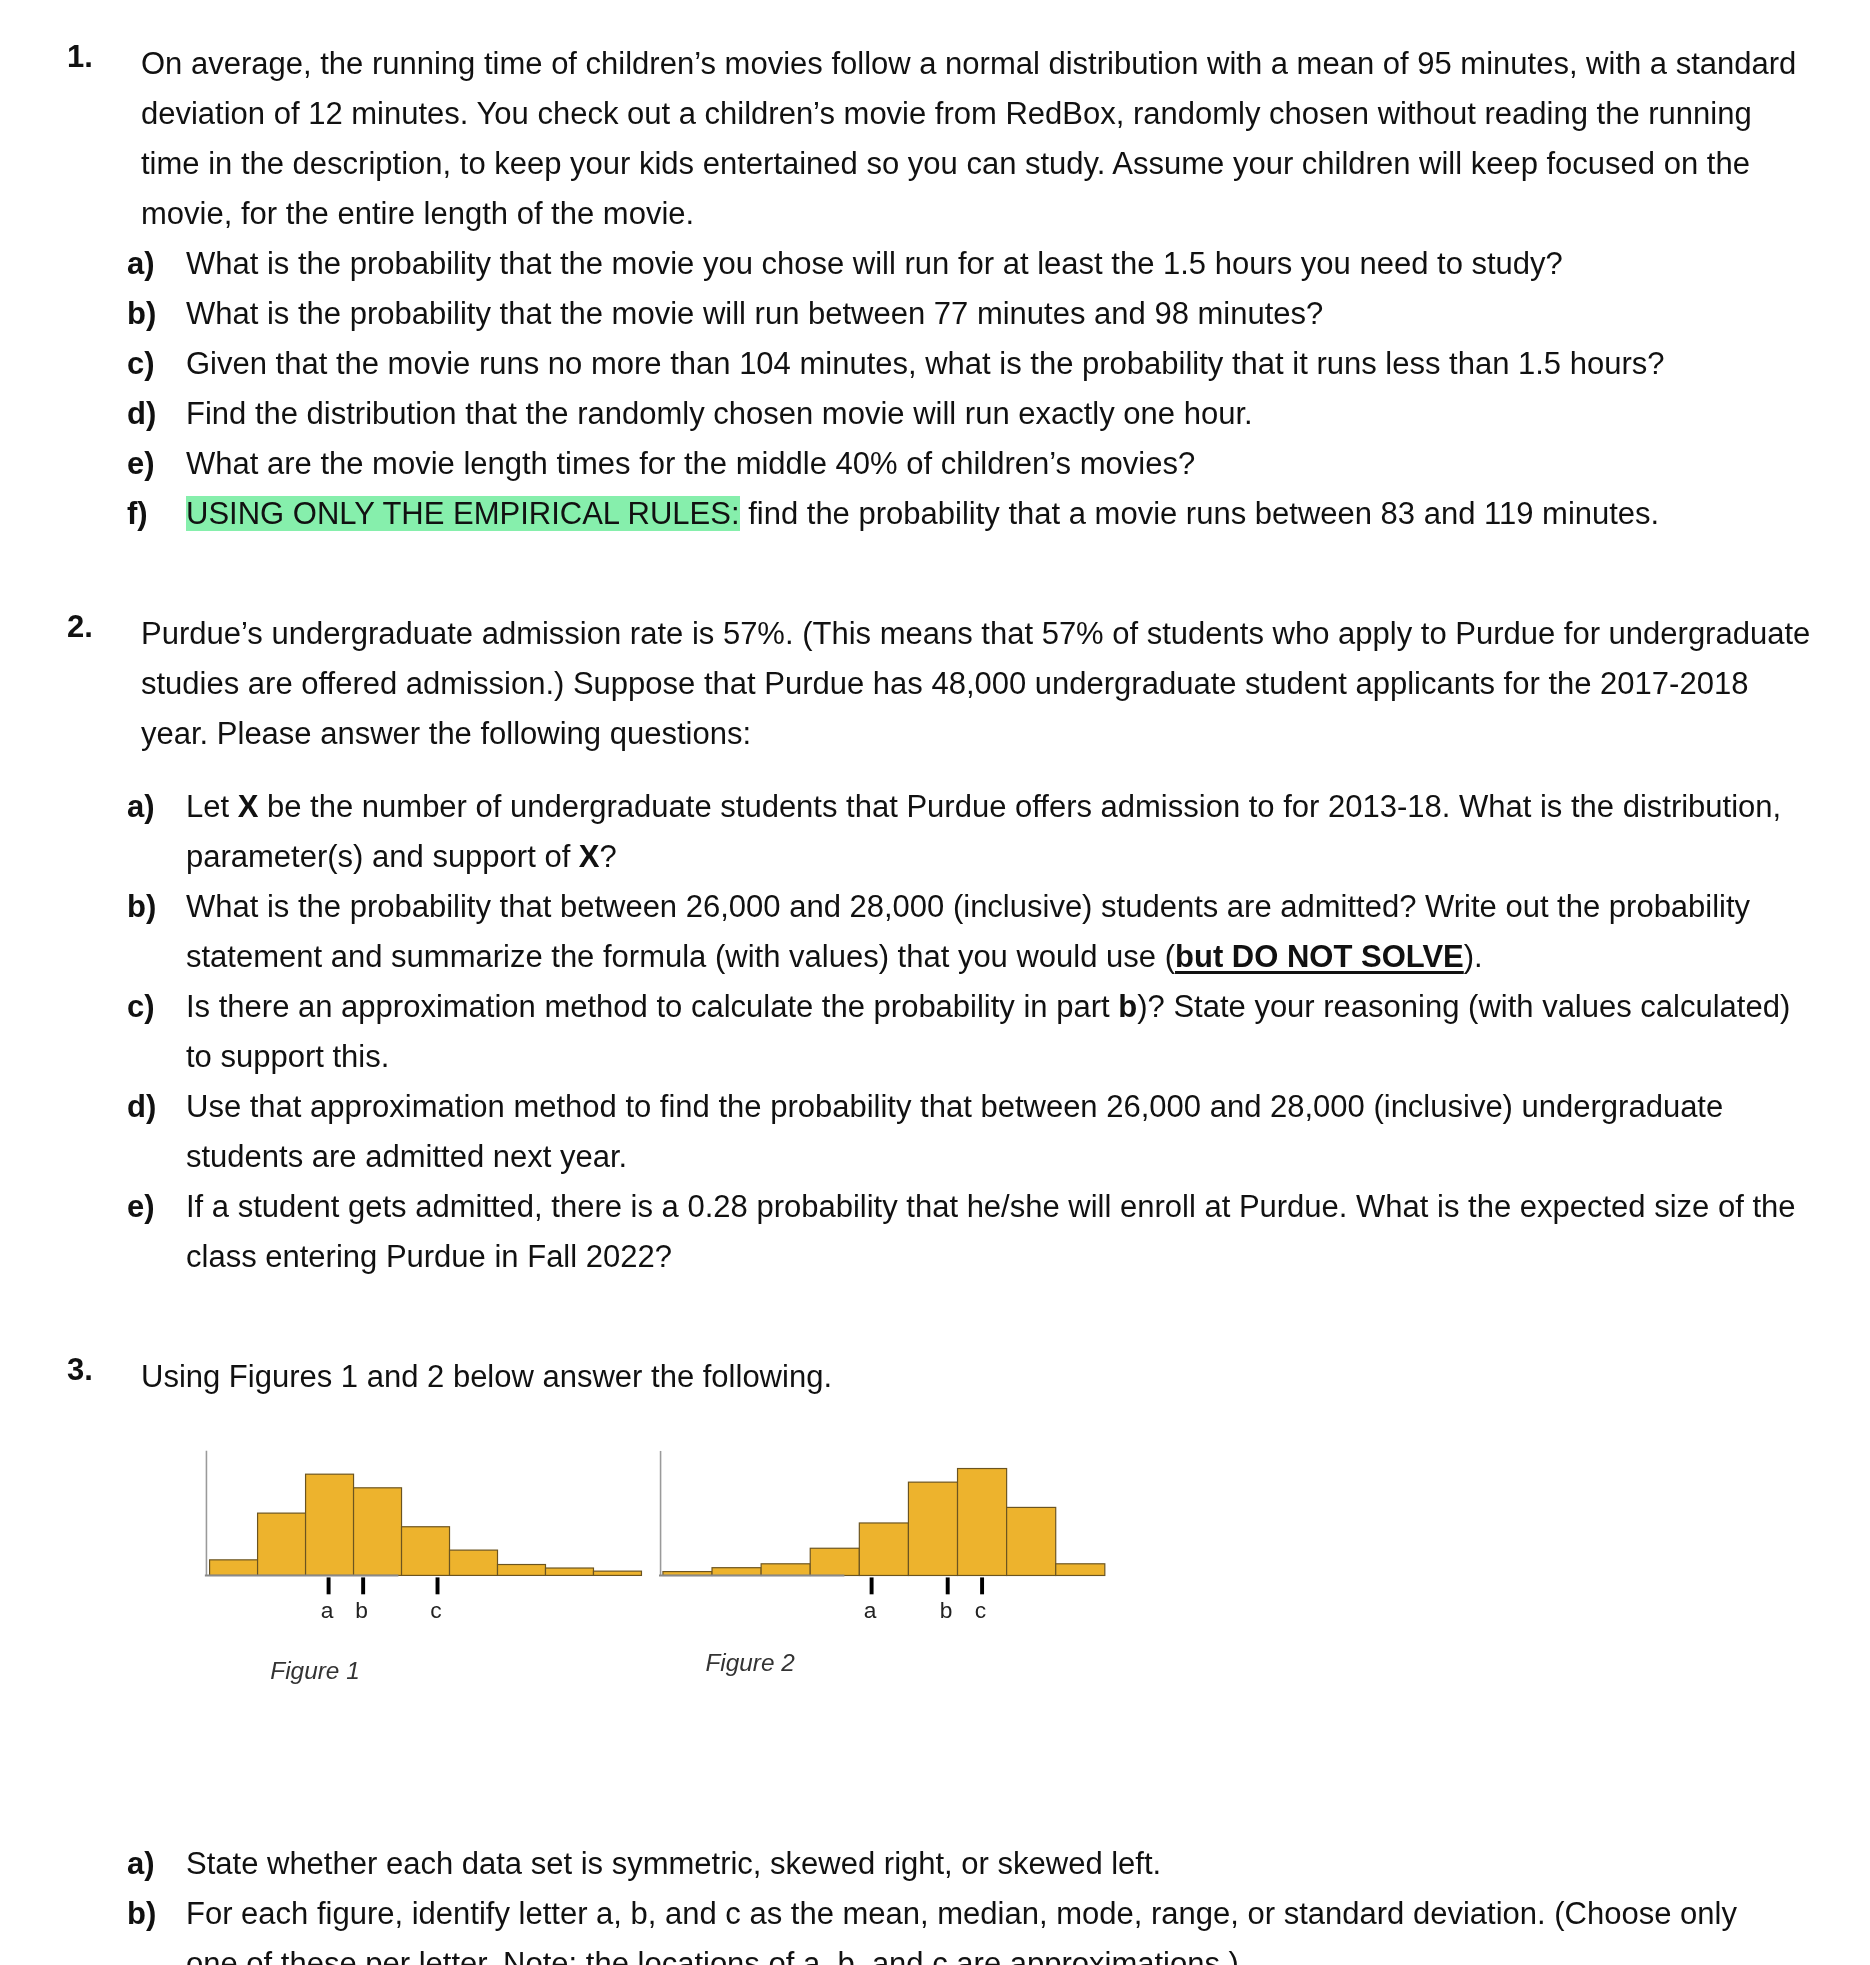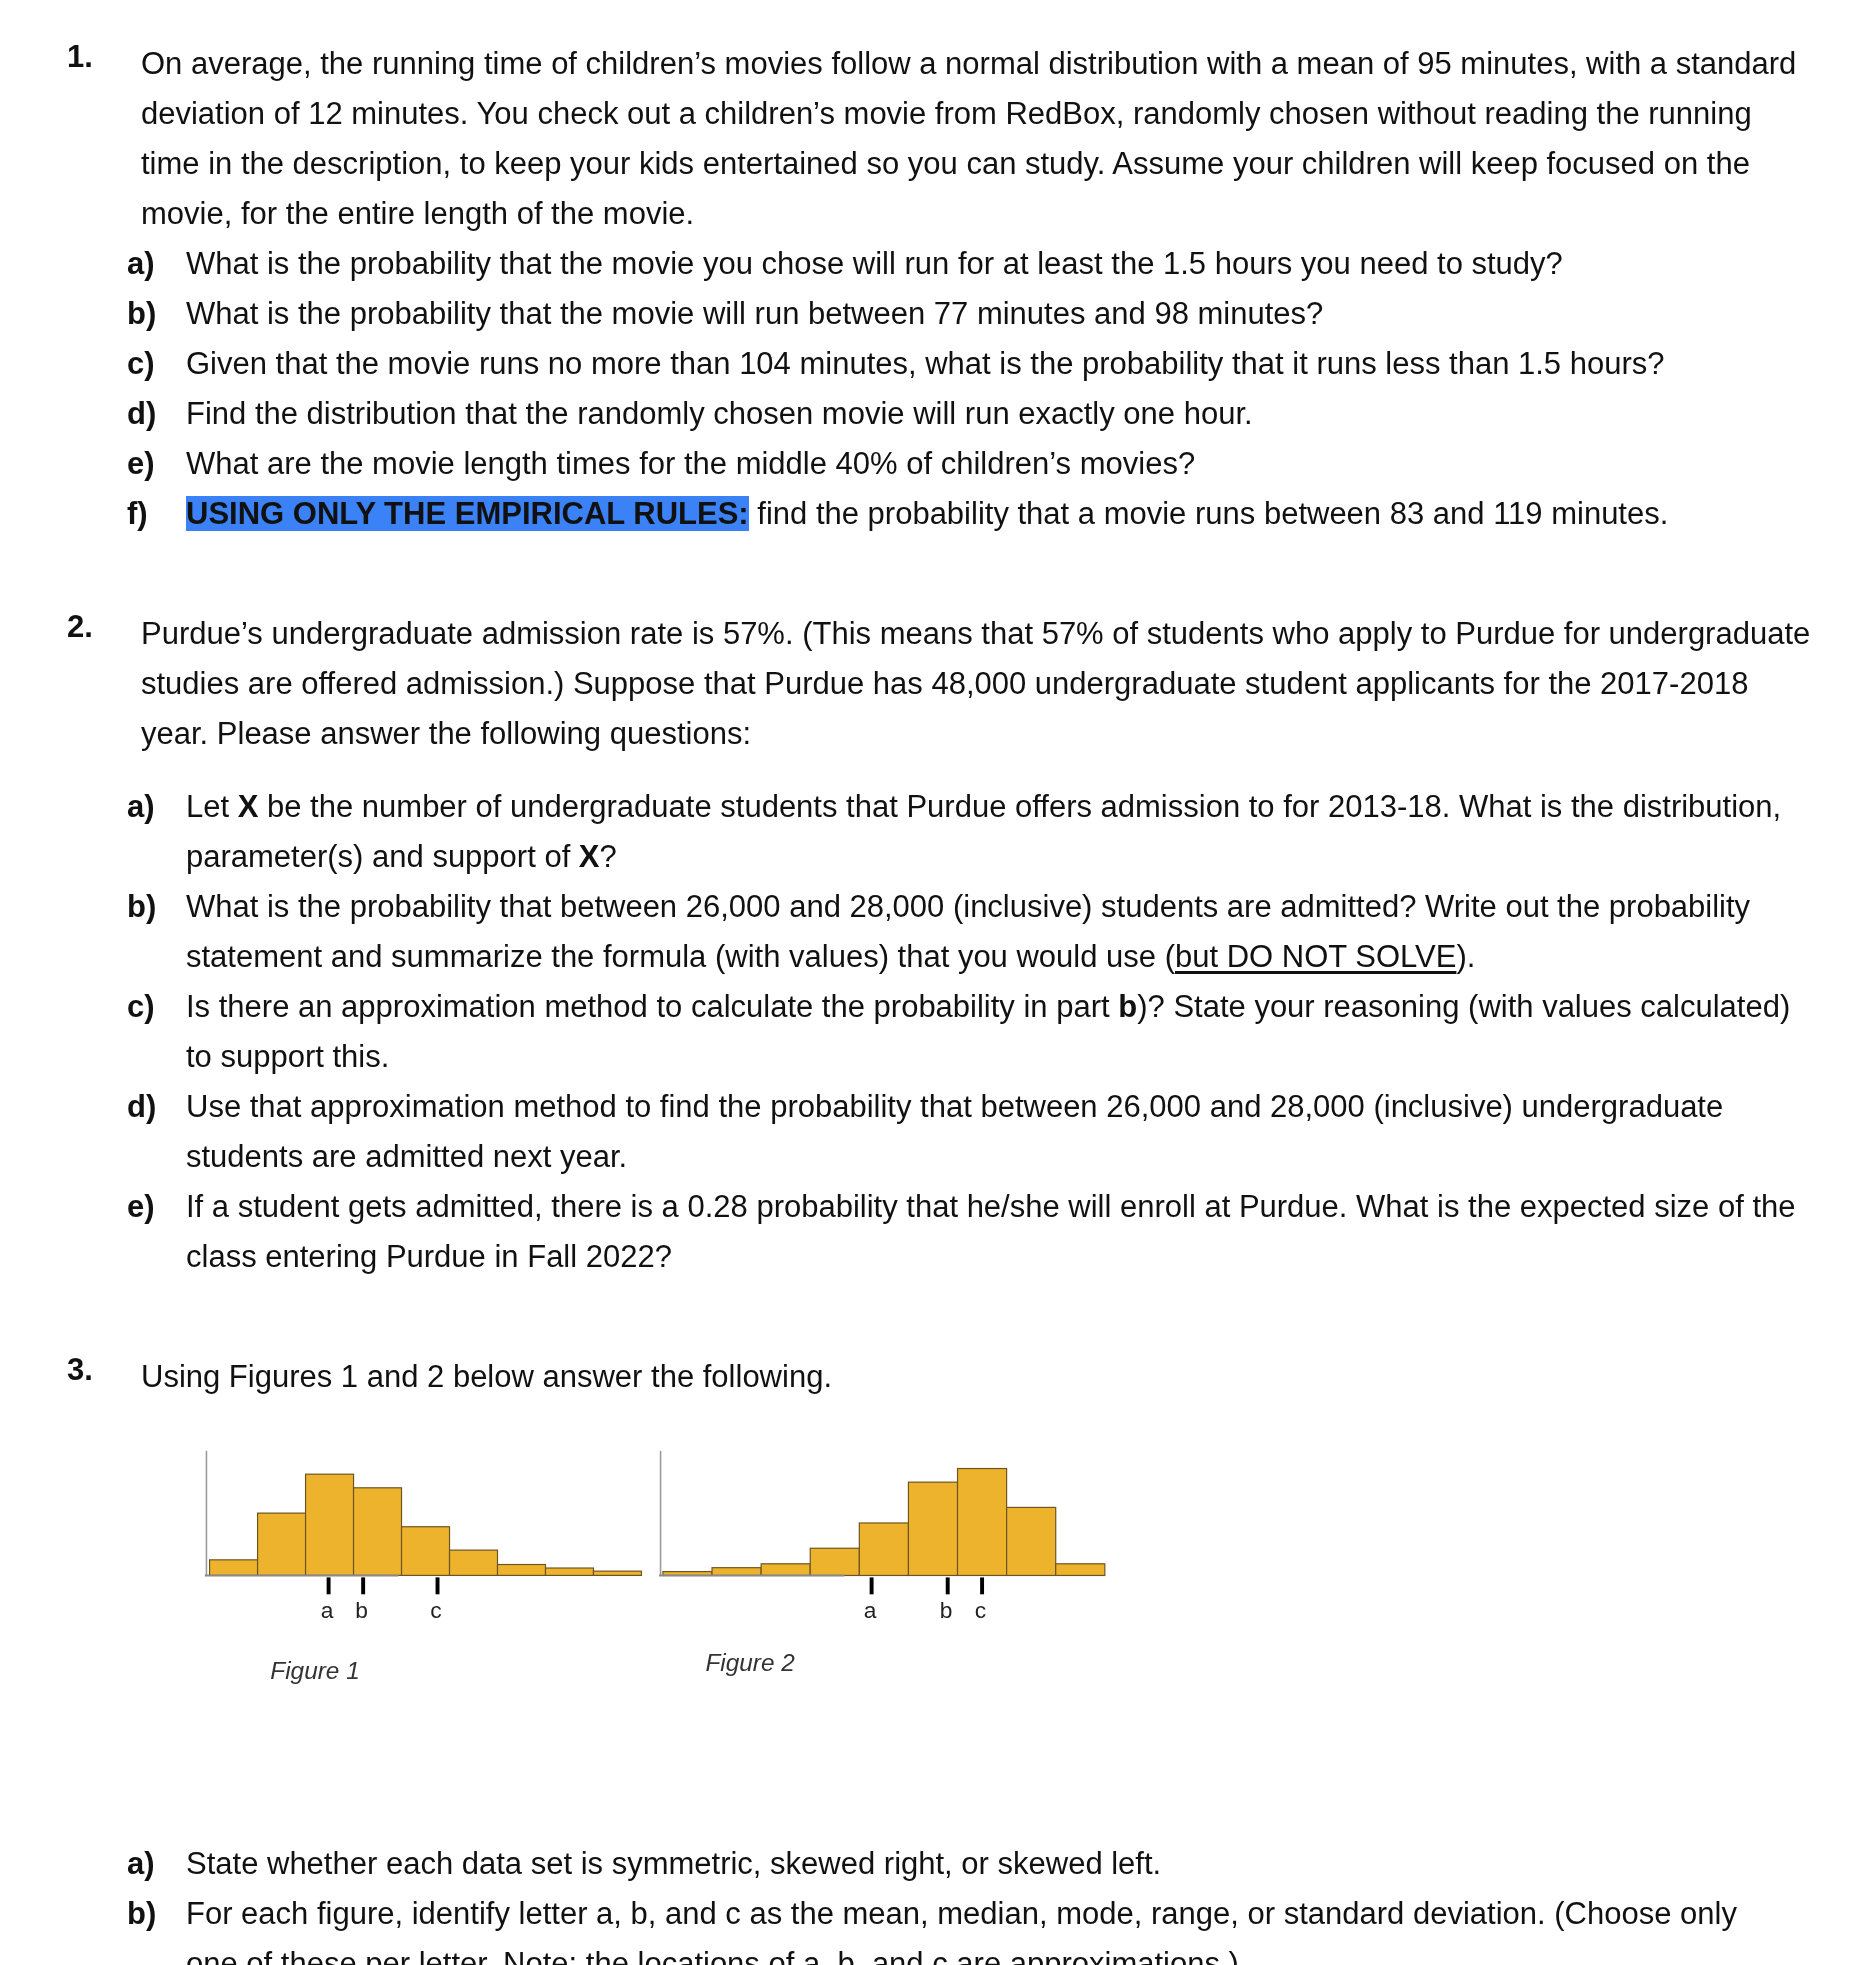--- a/index.html
+++ b/index.html
@@ -8,22 +8,22 @@
     font-family: "Liberation Sans", "DejaVu Sans", sans-serif;
     color: #111;
   }
   .q { position: absolute; left: 0; width: 1871px; }
   .qnum { position: absolute; left: 67px; font-weight: bold; font-size: 31px; }
   .qtext { position: absolute; left: 141px; width: 1670px; font-size: 31px; line-height: 50px; }
   .parts { position: absolute; left: 127px; width: 1670px; }
   .part { position: relative; font-size: 31px; line-height: 50px; }
   .part .plabel { position: absolute; left: 0; font-weight: bold; }
   .part .ptext { margin-left: 59px; display: block; }
-  .hl { background: #3b82f6; font-weight: bold; }
-  .bu { font-weight: normal; text-decoration: underline; text-decoration-thickness: 3.1px; text-underline-offset: 3.9px; }
+  .hl { background: #86efac; font-weight: normal; }
+  .bu { font-weight: bold; text-decoration: underline; text-decoration-thickness: 3.1px; text-underline-offset: 3.9px; }
   b { font-weight: bold; }
   svg text { font-family: "Liberation Sans", "DejaVu Sans", sans-serif; }
 </style>
 </head>
 <body>
 
 <div class="q" style="top:39px;">
   <div class="qnum">1.</div>
   <div class="qtext">On average, the running time of children’s movies follow a normal distribution with a mean of 95 minutes, with a standard deviation of 12 minutes. You check out a children’s movie from RedBox, randomly chosen without reading the running time in the description, to keep your kids entertained so you can study. Assume your children will keep focused on the movie, for the entire length of the movie.</div>
   <div class="parts" style="top:200px;">

